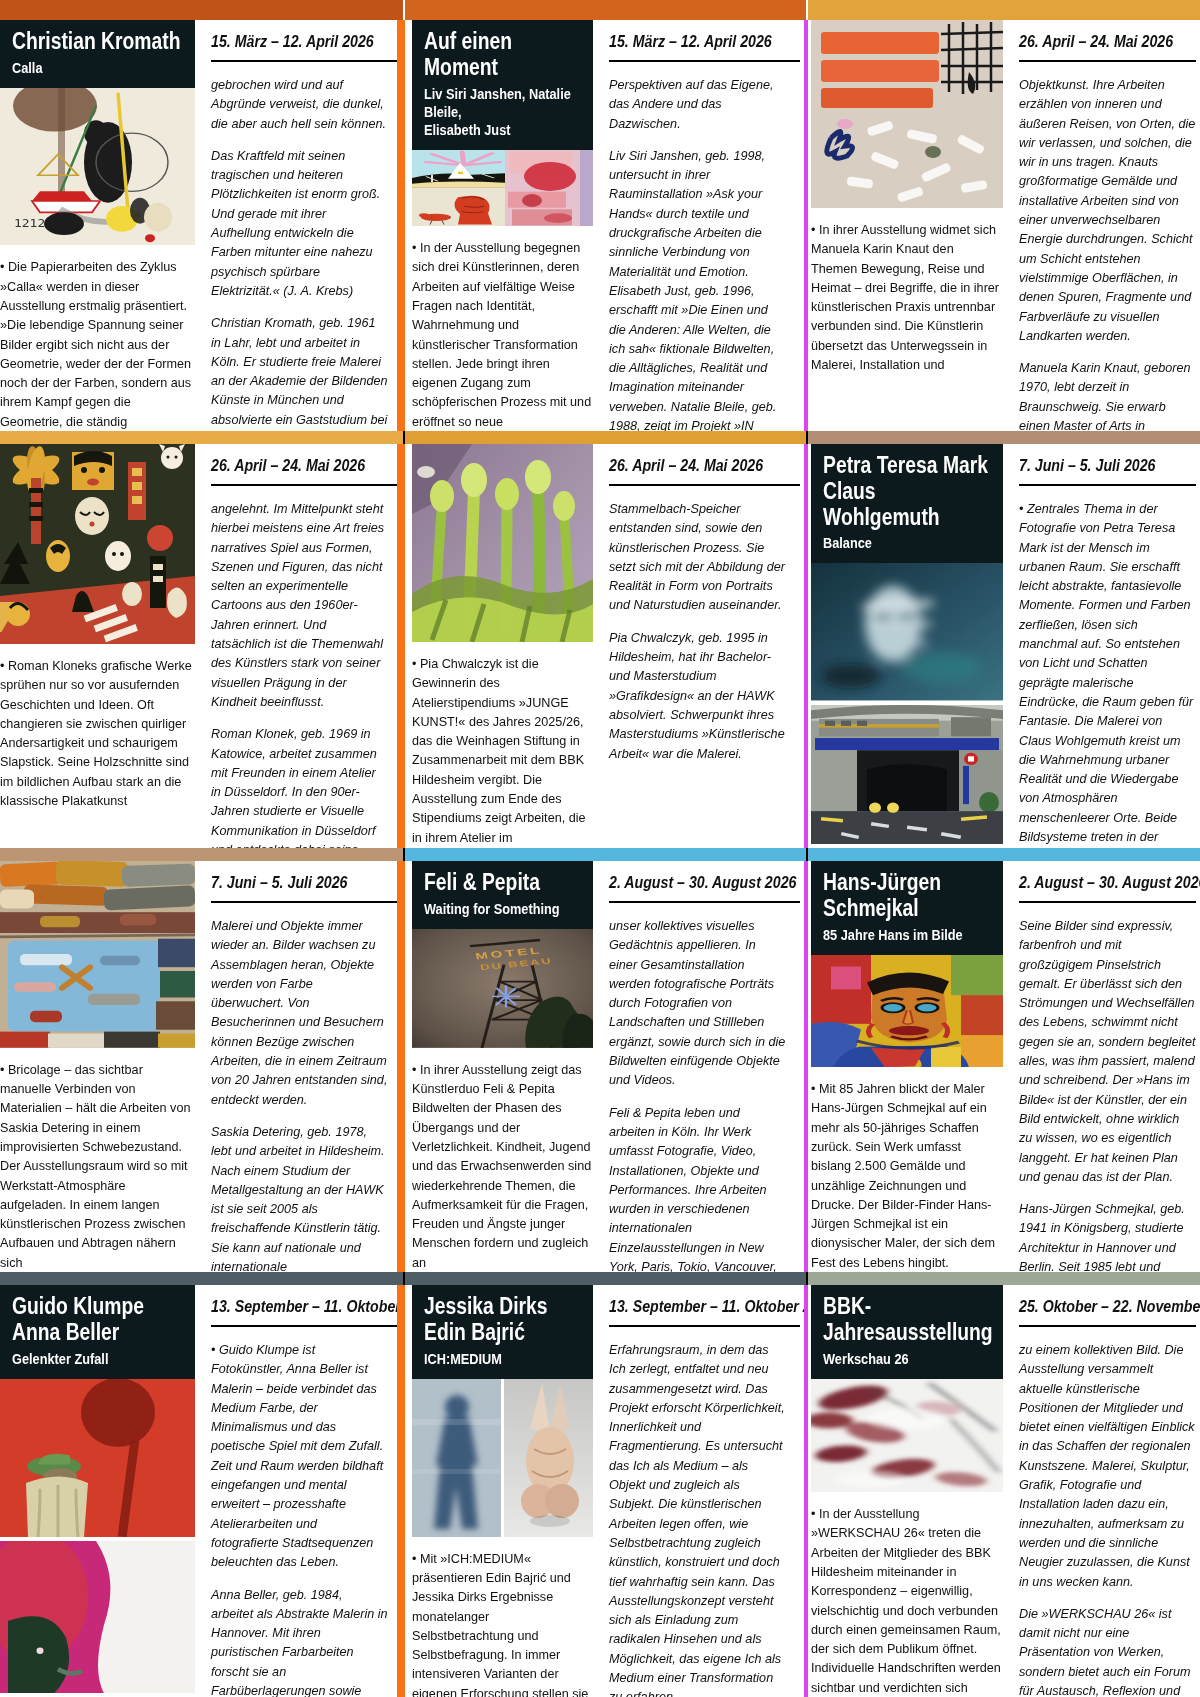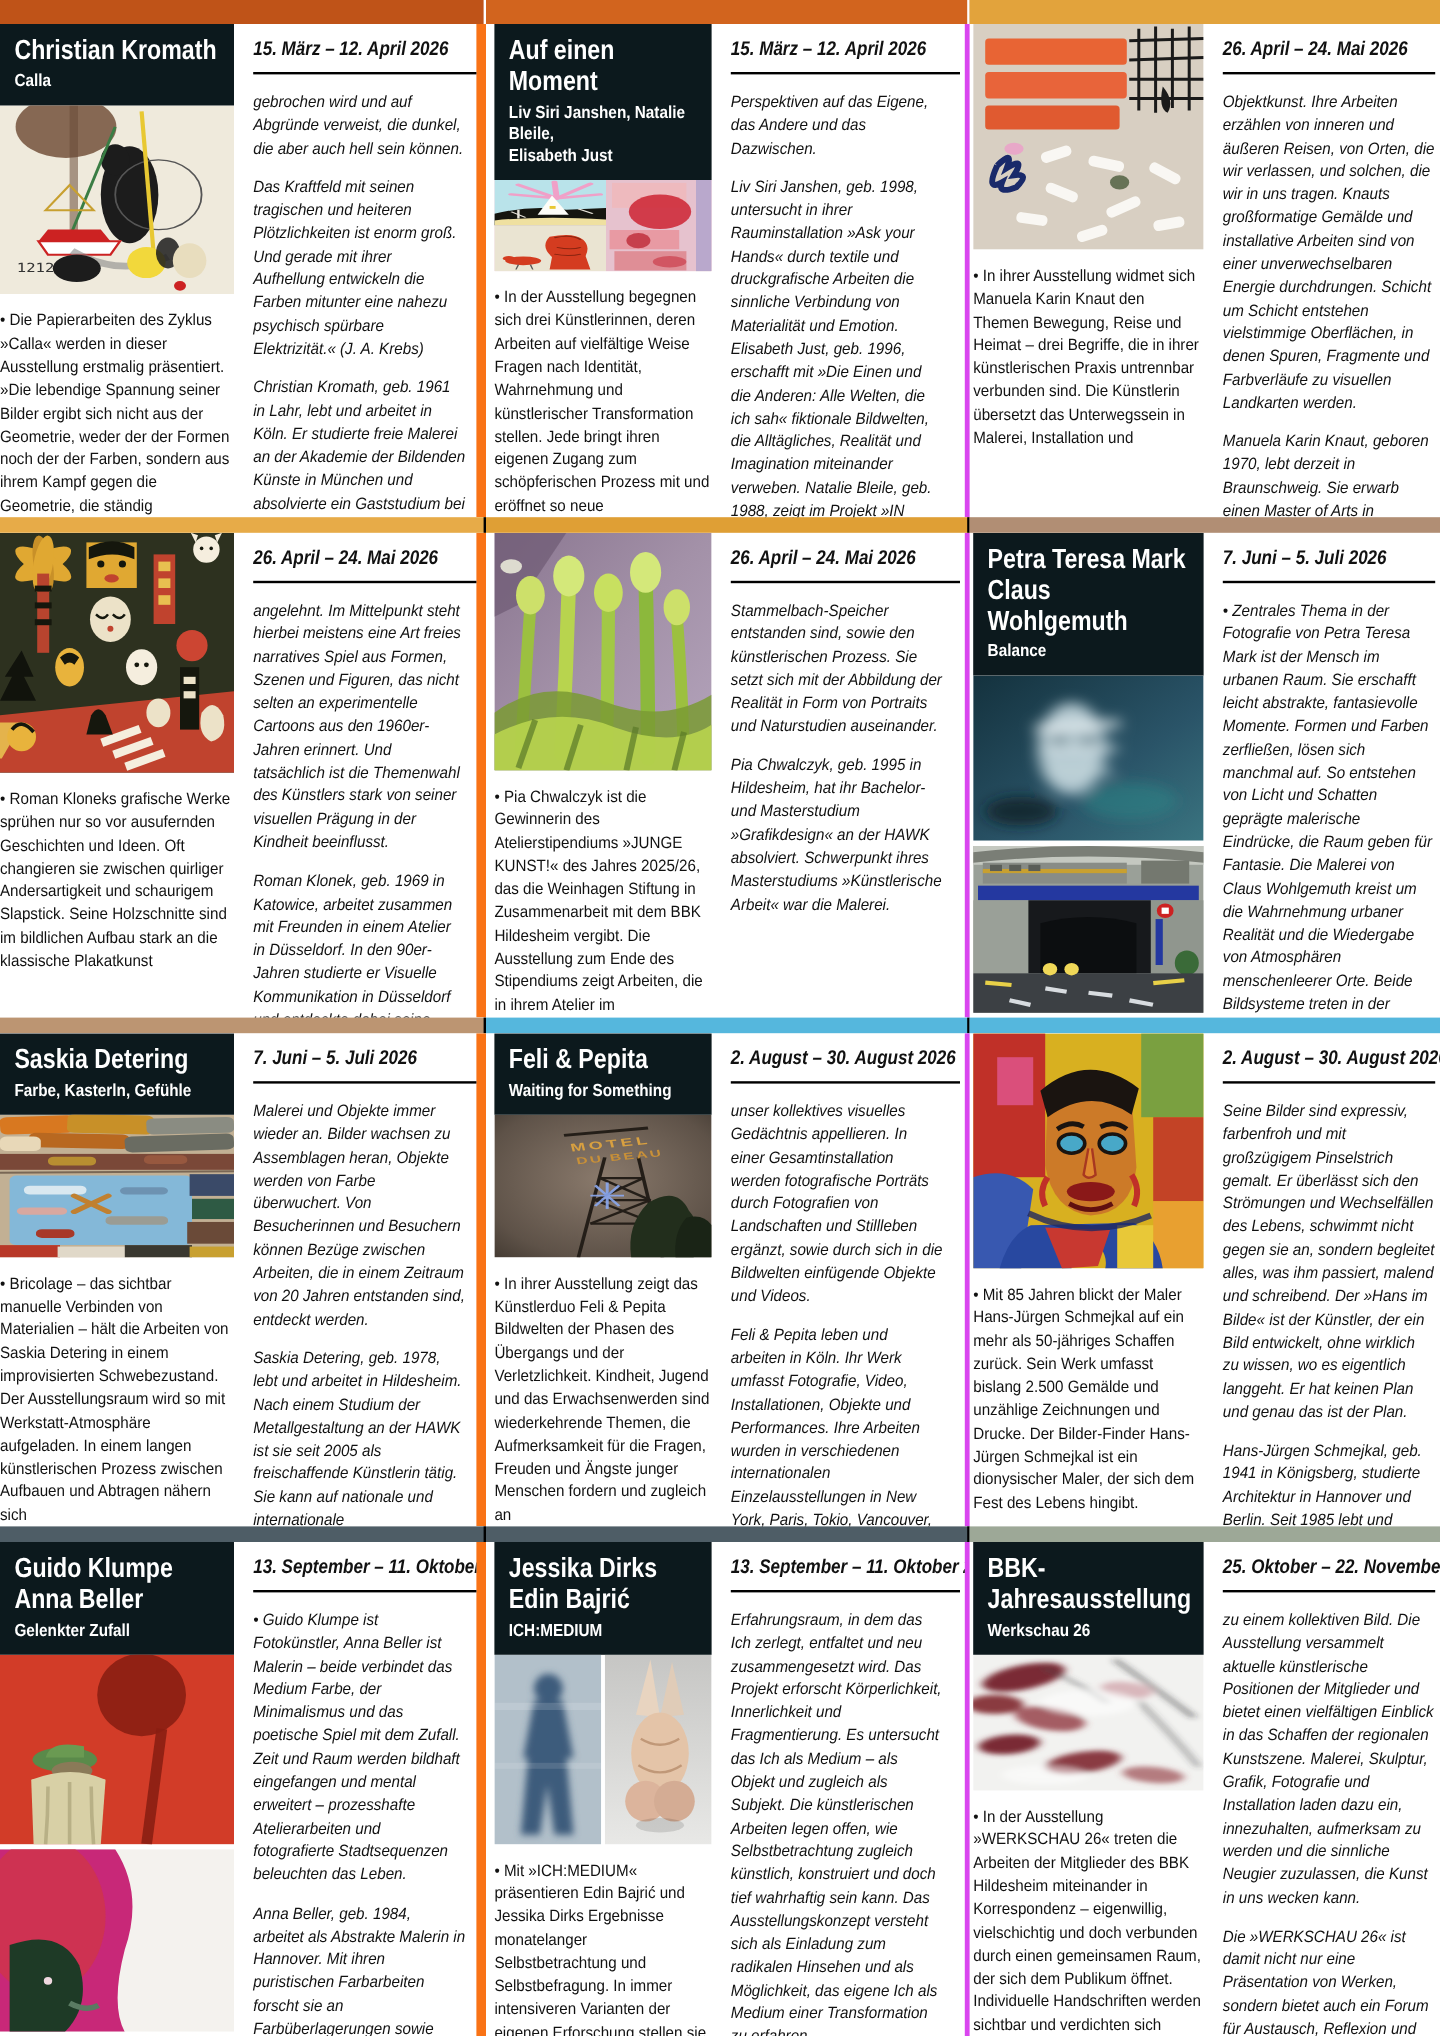--- a/index.html
+++ b/index.html
@@ -396,24 +396,20 @@
   <div class="bar div">
     <div class="s1" style="background:#bc9572"></div>
     <div class="s2" style="background:#55b7dd"></div>
     <div class="s3" style="background:#55b7dd"></div>
   </div>
 
   <div class="row r3">
 
     <div class="cell c1">
       <div class="imgcol">
-        <div class="hdr">
-          <div class="t-title">Saskia Detering</div>
-          <div class="t-sub">Farbe,  Kasterln, Gefühle</div>
-        </div>
         <svg class="art" width="195" height="197" viewBox="0 0 195 197" preserveAspectRatio="none">
           <rect width="195" height="197" fill="#c2b094"></rect>
           <g>
             <rect x="0" y="2" width="62" height="24" rx="6" fill="#d87820" transform="rotate(-3 31 14)"></rect>
             <rect x="56" y="0" width="72" height="26" rx="6" fill="#c89028" transform="rotate(2 92 13)"></rect>
             <rect x="122" y="4" width="73" height="22" rx="6" fill="#8a8c82" transform="rotate(-2 158 15)"></rect>
             <rect x="24" y="26" width="84" height="20" rx="6" fill="#b86820" transform="rotate(2 66 36)"></rect>
             <rect x="104" y="28" width="91" height="22" rx="6" fill="#6a6c62" transform="rotate(-3 149 39)"></rect>
             <rect x="0" y="30" width="34" height="20" rx="6" fill="#e8d8b8"></rect>
           </g>
@@ -499,20 +495,24 @@
         <div class="datewrap">
             <span class="date">2. August – 30. August 2026</span>
           </div>
         <p class="bd">unser kollektives visuelles Gedächtnis appellieren. In einer Gesamtinstallation werden fotografische Porträts durch Fotografien von Landschaften und Stillleben ergänzt, sowie durch sich in die Bildwelten einfügende Objekte und Videos.</p>
         <p class="bd">Feli &amp; Pepita leben und arbeiten in Köln. Ihr Werk umfasst Fotografie, Video, Installationen, Objekte und Performances. Ihre Arbeiten wurden in verschiedenen internationalen Einzelausstellungen in New York, Paris, Tokio, Vancouver, Hannover und Köln gezeigt. Hauptthemen ihrer fotografischen Arbeit sind Kindheit und Jugend und der Übergang ins Erwachsenenalter. Das Projekt »IN MY ROOM« wurde 2021 von UNICEF ausgezeichnet.</p>
       </div>
     </div>
 
     <div class="cell c3">
       <div class="imgcol">
+        <div class="hdr">
+          <div class="t-title">Hans-Jürgen Schmejkal</div>
+          <div class="t-sub">85 Jahre Hans im Bilde</div>
+        </div>
         <svg class="art" width="192" height="196" viewBox="0 0 192 196" preserveAspectRatio="none">
           <rect width="192" height="196" fill="#d8b020"></rect>
           <rect x="0" y="0" width="60" height="120" fill="#c03028"></rect>
           <rect x="140" y="0" width="52" height="70" fill="#7aa040"></rect>
           <rect x="150" y="70" width="42" height="70" fill="#c03028" opacity=".85"></rect>
           <path d="M0 120 q30 -10 50 10 l-10 66 l-40 0 Z" fill="#3858b0"></path>
           <rect x="20" y="20" width="30" height="40" fill="#e05890" opacity=".8"></rect>
           <rect x="150" y="140" width="42" height="56" fill="#e8a030"></rect>
           <path d="M62 52 q34 -26 70 0 l4 60 q-4 38 -38 40 q-32 -4 -38 -42 Z" fill="#cc7a28"></path>
           <path d="M56 48 q40 -34 82 -2 l-6 22 q-34 -24 -70 2 Z" fill="#1a1410"></path>

